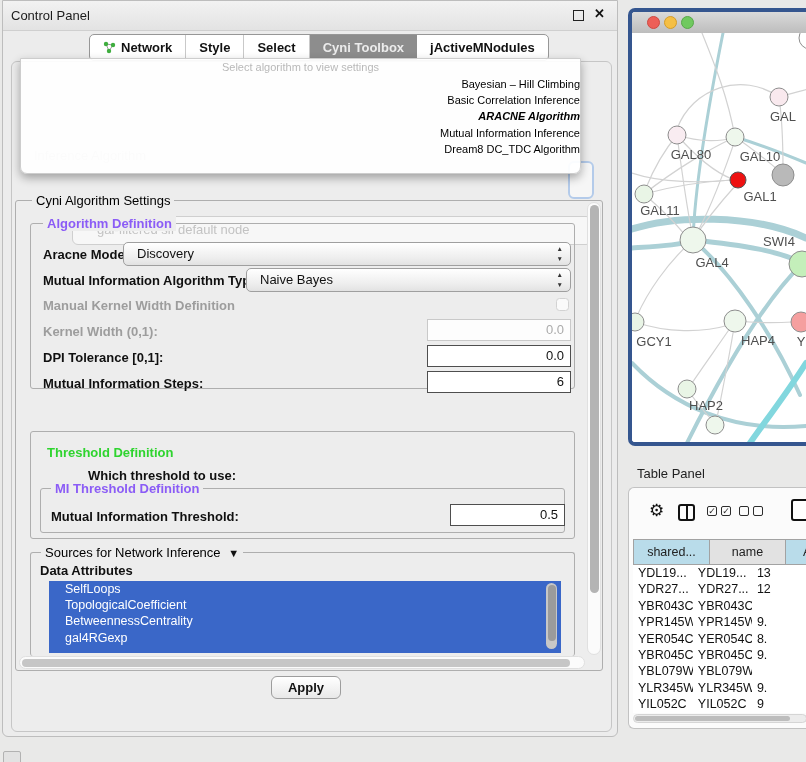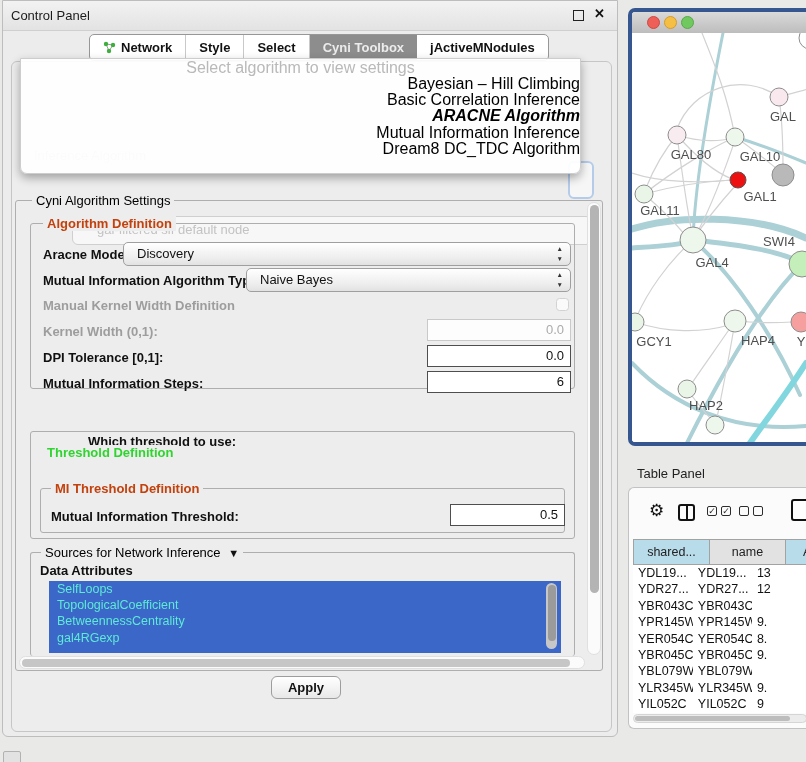--- a/index.html
+++ b/index.html
@@ -27,46 +27,46 @@
   
   .ghost-label{position:absolute;left:22px;top:86px;font-size:13px;color:#8f8f8f;opacity:.4;}
   .ghost-combo{position:absolute;left:60px;top:154px;width:520px;height:29px;background:#f7f7f7;
       border:1.5px solid #cfcfcf;border-radius:6px;box-sizing:border-box;
       font-size:13px;line-height:26px;color:#c3c3c3;padding-left:24px;}
   .ghost-blue{position:absolute;left:556px;top:99px;width:22px;height:34px;background:#fff;
       border:2.5px solid #86b0e8;border-radius:6px;opacity:.55;}
   
   .popup{position:absolute;left:17px;top:57px;width:561px;height:116px;
       background:rgba(255,255,255,0.93);border:1px solid #cdcdcd;border-radius:0 0 7px 7px;
-      box-shadow:0 4px 10px rgba(0,0,0,0.32);z-index:6;font-size:16px;box-sizing:border-box;}
+      box-shadow:0 4px 10px rgba(0,0,0,0.32);z-index:6;font-size:11px;box-sizing:border-box;}
   .dd-prompt{height:17px;line-height:17px;text-align:center;color:#b9b9b9;}
   .dd-item{height:16.2px;line-height:16.2px;padding-left:3px;color:#000;white-space:nowrap;text-align:right;}
   .dd-item.hl{font-weight:bold;font-style:italic;}
   
   .group{position:absolute;border:1px solid #aeaeae;border-radius:3px;box-sizing:border-box;}
   .legend{position:absolute;background:#ededed;padding:0 4px;font-size:13px;white-space:nowrap;z-index:2;}
-  .legend.blue{color:#c2410c;font-weight:bold;}
+  .legend.blue{color:#8b5cf6;font-weight:bold;}
   .legend.green{color:#2fd42f;font-weight:bold;margin-top:21px;}
   .lbl{position:absolute;font-size:13px;font-weight:bold;color:#101010;white-space:nowrap;}
   .lbl.dis{color:#9d9d9d;}
   .combo{position:absolute;height:24px;background:linear-gradient(#ffffff,#ededed 70%,#e2e2e2);
       border:1px solid #9f9f9f;border-radius:5px;box-sizing:border-box;
       font-size:13px;line-height:22px;padding-left:13px;color:#111;}
   .stepper{position:absolute;right:7px;top:1px;font-size:6.5px;color:#333;line-height:10px;text-align:center;}
   .field{position:absolute;height:22px;background:#fff;box-sizing:border-box;
       font-size:13px;line-height:20px;text-align:right;padding-right:6px;color:#111;}
   .field.en{border:1.5px solid #4e4e4e;}
   .field.dis{border:1px solid #c9c9c9;color:#ababab;background:#fdfdfd;}
   .checkbox{position:absolute;width:13px;height:13px;border:1.6px solid #d2d2d2;border-radius:3.5px;
       background:#fafafa;box-sizing:border-box;}
   .tri{font-size:11px;color:#111;}
   
   .attr-list{position:absolute;left:46px;top:580px;width:512px;height:72px;background:#3a67c8;
       overflow:hidden;}
-  .attr-item{height:16.2px;line-height:16.2px;color:#5eead4;font-size:12.5px;padding-left:8px;}
+  .attr-item{height:16.2px;line-height:16.2px;color:#ffffff;font-size:12.5px;padding-left:16px;}
   .attr-vsb{position:absolute;left:543px;top:582px;width:11px;height:66px;background:#c7c7c7;
       border-radius:6px;}
   .attr-vthumb{position:absolute;left:1.5px;top:2px;width:8px;height:56px;background:#9b9b9b;border-radius:5px;}
   
   .vtrack{position:absolute;left:584px;top:201px;width:14px;height:453px;background:#fbfbfb;
       border:1px solid #e0e0e0;border-radius:7px;box-sizing:border-box;}
   .vthumb{position:absolute;left:1.5px;top:2px;width:9px;height:388px;background:#b4b4b4;border-radius:6px;}
   .htrack{position:absolute;left:16px;top:655px;width:566px;height:13px;background:#fbfbfb;
       border:1px solid #e0e0e0;border-radius:7px;box-sizing:border-box;}
   .hthumb{position:absolute;left:2px;top:1.5px;width:548px;height:8px;background:#c6c6c6;border-radius:5px;}
@@ -197,21 +197,21 @@
     <div class="field dis" style="left:424px;top:318px;width:144px;">0.0</div>
     <span class="lbl" style="left:40px;top:349px;">DPI Tolerance [0,1]:</span>
     <div class="field en" style="left:424px;top:344px;width:144px;">0.0</div>
     <span class="lbl" style="left:40px;top:375px;">Mutual Information Steps:</span>
     <div class="field en" style="left:424px;top:370px;width:144px;">6</div>
 
 
     <div class="group" style="left:27px;top:430px;width:545px;height:108px;">
       <span class="legend green" style="left:12px;top:-8px;">Threshold Definition</span>
     </div>
-    <span class="lbl" style="left:85px;top:433px;">Which threshold to use:</span>
+    <span class="lbl" style="left:85px;top:467px;">Which threshold to use:</span>
     <div class="group" style="left:37px;top:487px;width:525px;height:45px;">
       <span class="legend blue" style="left:10px;top:-8px;">MI Threshold Definition</span>
     </div>
     <span class="lbl" style="left:48px;top:508px;">Mutual Information Threshold:</span>
     <div class="field en" style="left:447px;top:503px;width:115px;">0.5</div>
 
     <div class="group" style="left:27px;top:551px;width:545px;height:104px;border-bottom:none;">
       <span class="legend" style="left:10px;top:-8px;">
         <span>Sources for Network Inference</span>
         <span class="tri" style="margin-left:4px;">▼</span>

